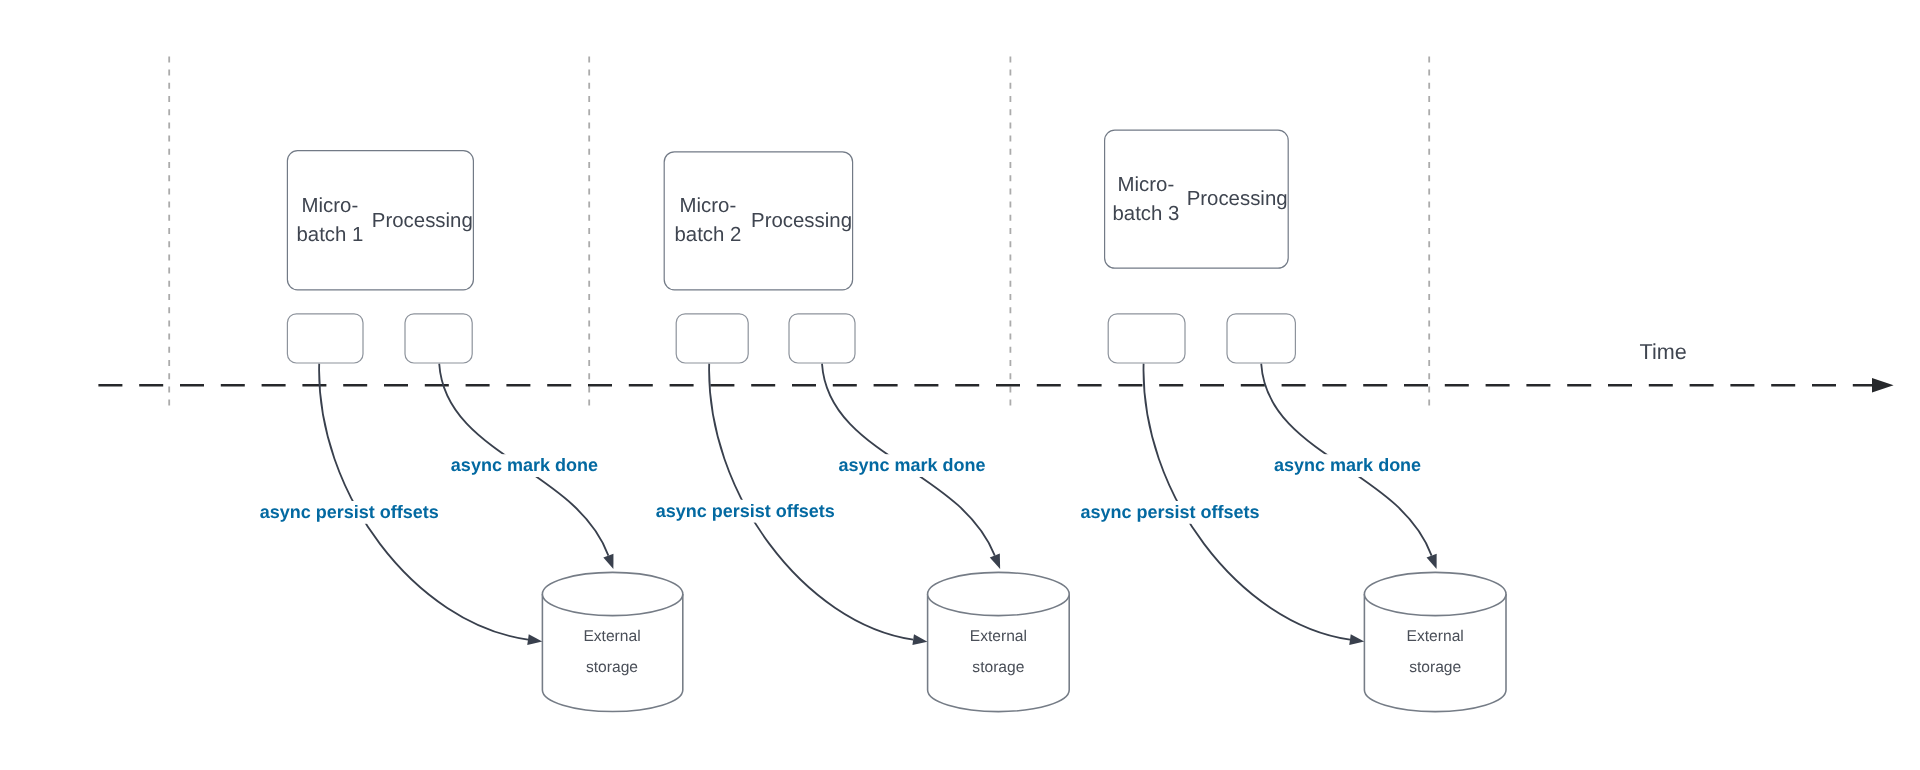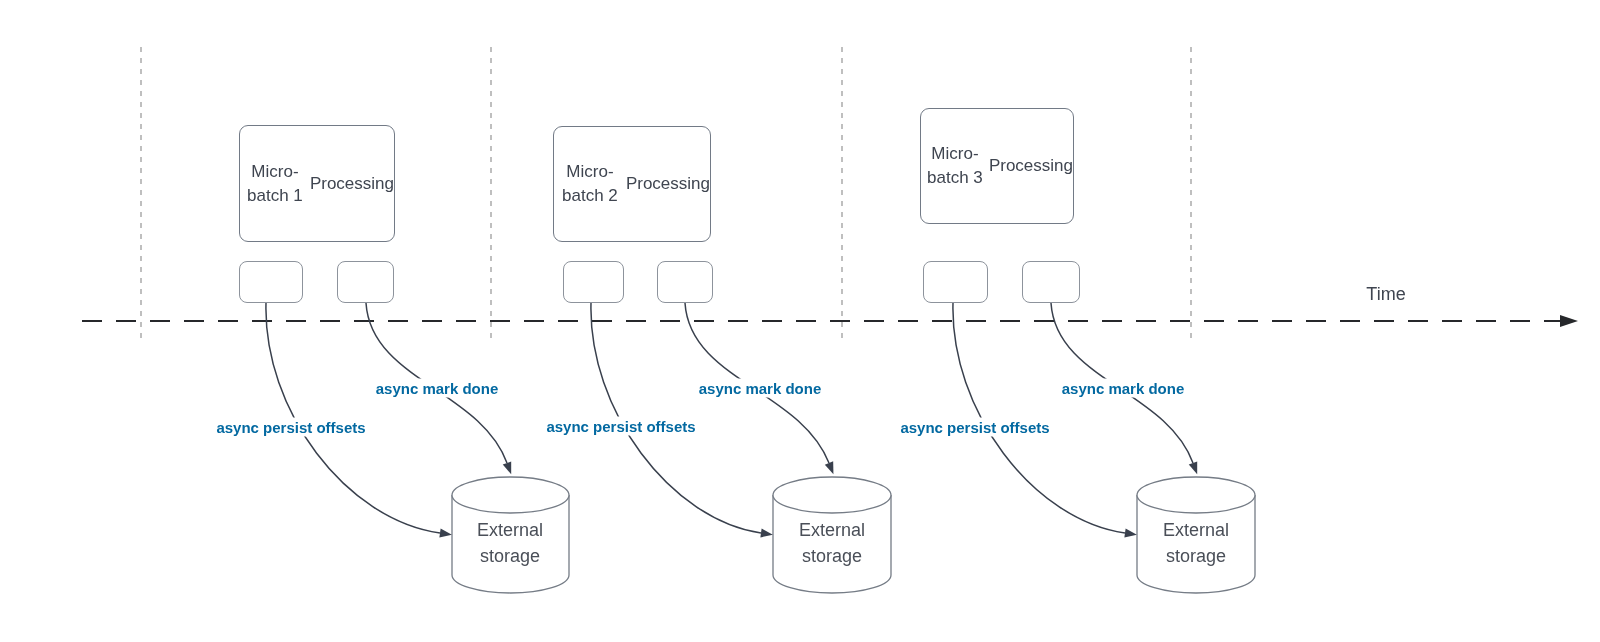--- a/index.html
+++ b/index.html
@@ -18,21 +18,21 @@
     position:absolute;box-sizing:border-box;
     border:1.3px solid #8d939c;border-radius:8px;background:#fff;
   }
   .arrow-label{
     position:absolute;transform:translate(-50%,-50%);
     background:#ffffff;padding:1px 3px;white-space:nowrap;
     font-size:15px;font-weight:700;color:#0369a1;
   }
   .storage-label{
     position:absolute;transform:translate(-50%,0);
-    font-size:18px;line-height:26px;color:#4a4f58;text-align:center;white-space:nowrap;
+    font-size:13px;line-height:26px;color:#4a4f58;text-align:center;white-space:nowrap;
   }
   .time-label{
     position:absolute;transform:translate(-50%,-50%);
     font-size:18px;color:#3f4550;white-space:nowrap;
   }
 </style>
 </head>
 <body>
 
 <div class="stage">

